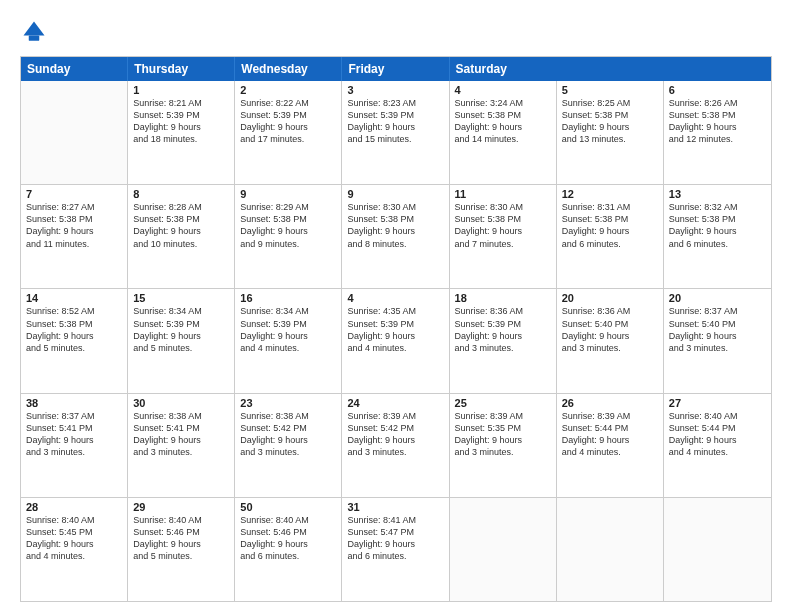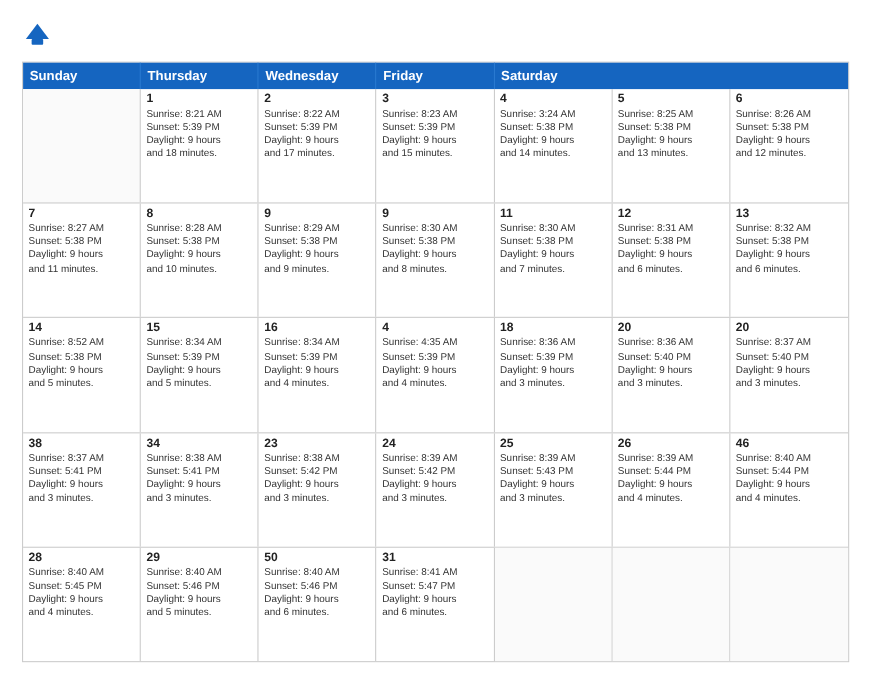--- a/index.html
+++ b/index.html
@@ -288,21 +288,21 @@
         </div>
         <div class="cal-row">
           <div class="cal-cell">
             <span class="day-num">38</span>
             <span class="cell-line">Sunrise: 8:37 AM</span>
             <span class="cell-line">Sunset: 5:41 PM</span>
             <span class="cell-line">Daylight: 9 hours</span>
             <span class="cell-line">and 3 minutes.</span>
           </div>
           <div class="cal-cell">
-            <span class="day-num">34</span>
+            <span class="day-num">30</span>
             <span class="cell-line">Sunrise: 8:38 AM</span>
             <span class="cell-line">Sunset: 5:41 PM</span>
             <span class="cell-line">Daylight: 9 hours</span>
             <span class="cell-line">and 3 minutes.</span>
           </div>
           <div class="cal-cell">
             <span class="day-num">23</span>
             <span class="cell-line">Sunrise: 8:38 AM</span>
             <span class="cell-line">Sunset: 5:42 PM</span>
             <span class="cell-line">Daylight: 9 hours</span>
@@ -311,33 +311,33 @@
           <div class="cal-cell">
             <span class="day-num">24</span>
             <span class="cell-line">Sunrise: 8:39 AM</span>
             <span class="cell-line">Sunset: 5:42 PM</span>
             <span class="cell-line">Daylight: 9 hours</span>
             <span class="cell-line">and 3 minutes.</span>
           </div>
           <div class="cal-cell">
             <span class="day-num">25</span>
             <span class="cell-line">Sunrise: 8:39 AM</span>
-            <span class="cell-line">Sunset: 5:43 PM</span>
+            <span class="cell-line">Sunset: 5:35 PM</span>
             <span class="cell-line">Daylight: 9 hours</span>
             <span class="cell-line">and 3 minutes.</span>
           </div>
           <div class="cal-cell">
             <span class="day-num">26</span>
             <span class="cell-line">Sunrise: 8:39 AM</span>
             <span class="cell-line">Sunset: 5:44 PM</span>
             <span class="cell-line">Daylight: 9 hours</span>
             <span class="cell-line">and 4 minutes.</span>
           </div>
           <div class="cal-cell">
-            <span class="day-num">46</span>
+            <span class="day-num">27</span>
             <span class="cell-line">Sunrise: 8:40 AM</span>
             <span class="cell-line">Sunset: 5:44 PM</span>
             <span class="cell-line">Daylight: 9 hours</span>
             <span class="cell-line">and 4 minutes.</span>
           </div>
         </div>
         <div class="cal-row">
           <div class="cal-cell">
             <span class="day-num">28</span>
             <span class="cell-line">Sunrise: 8:40 AM</span>

